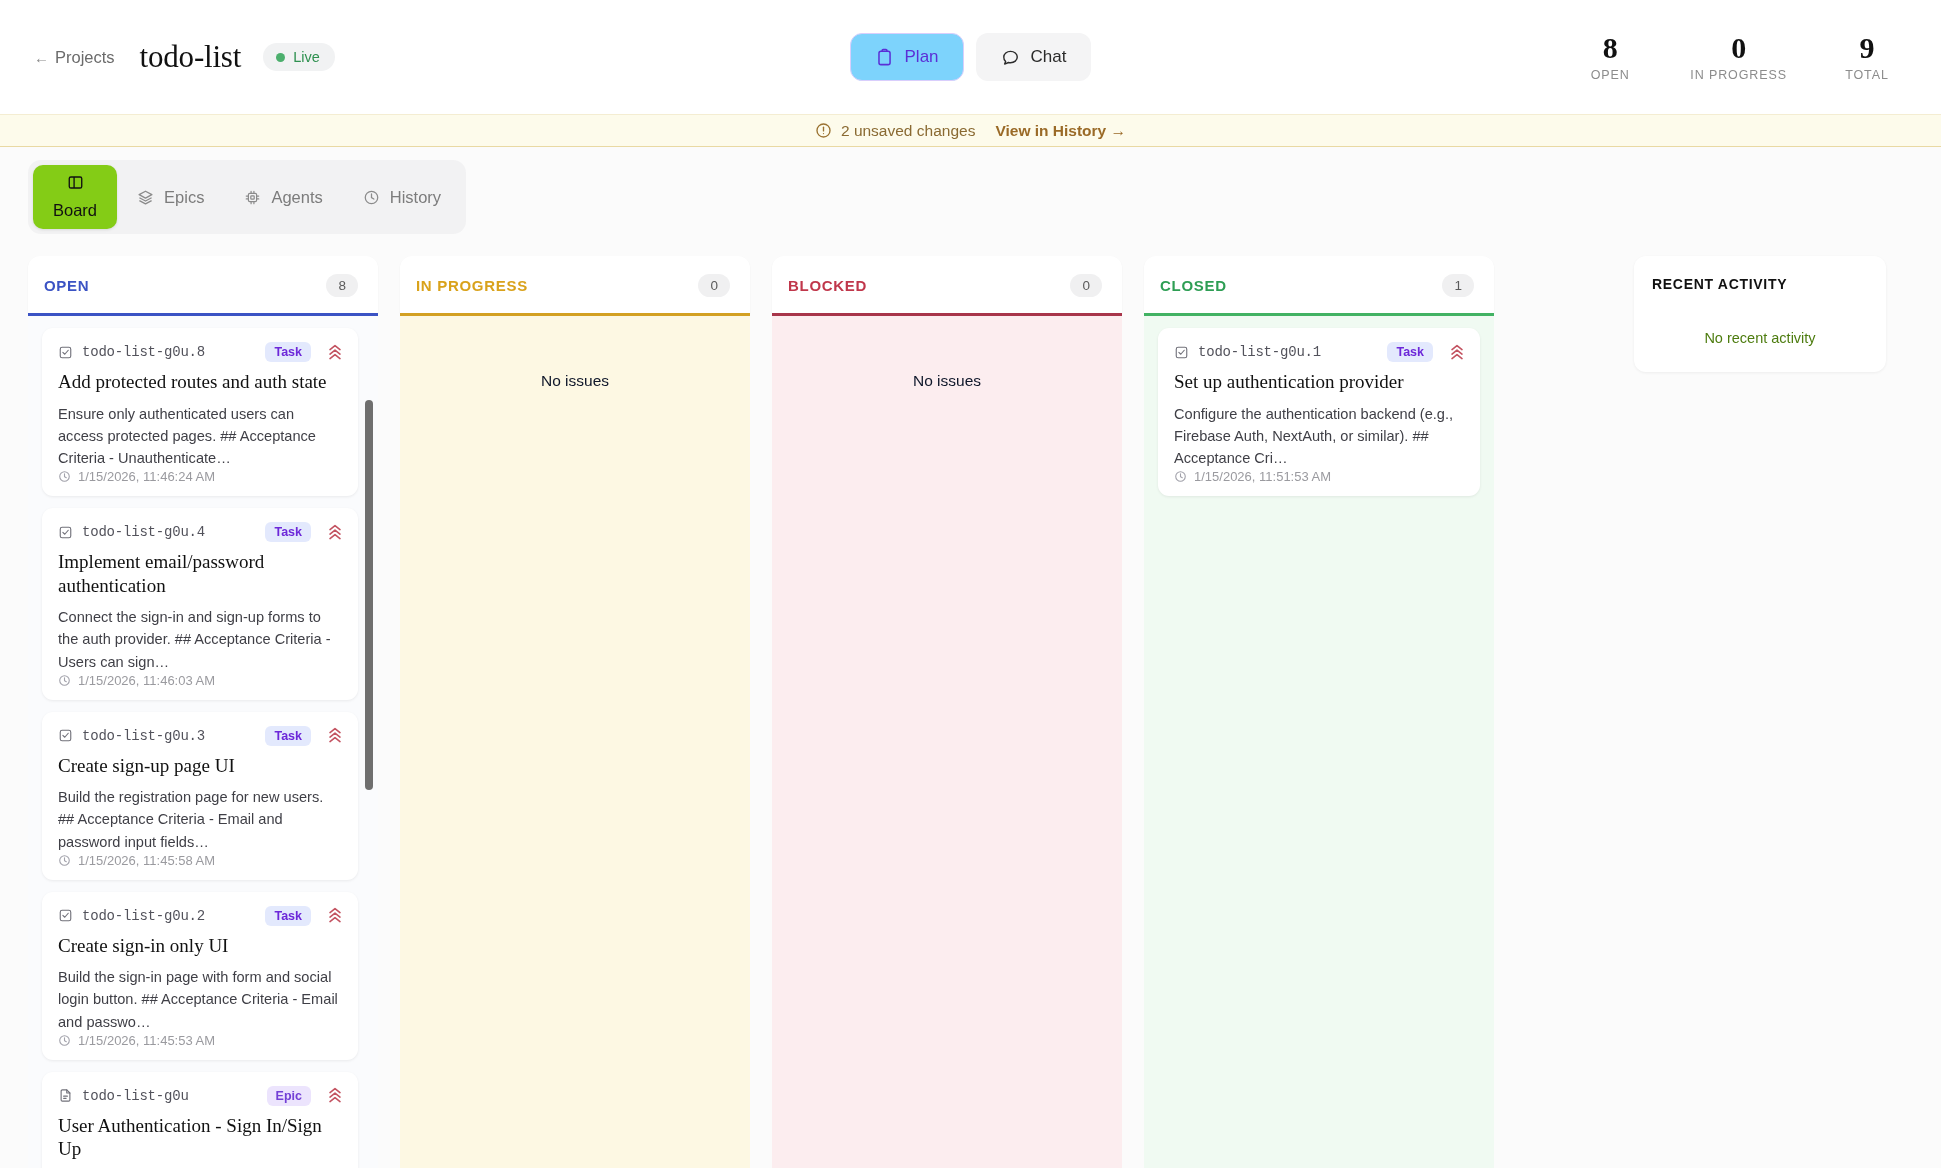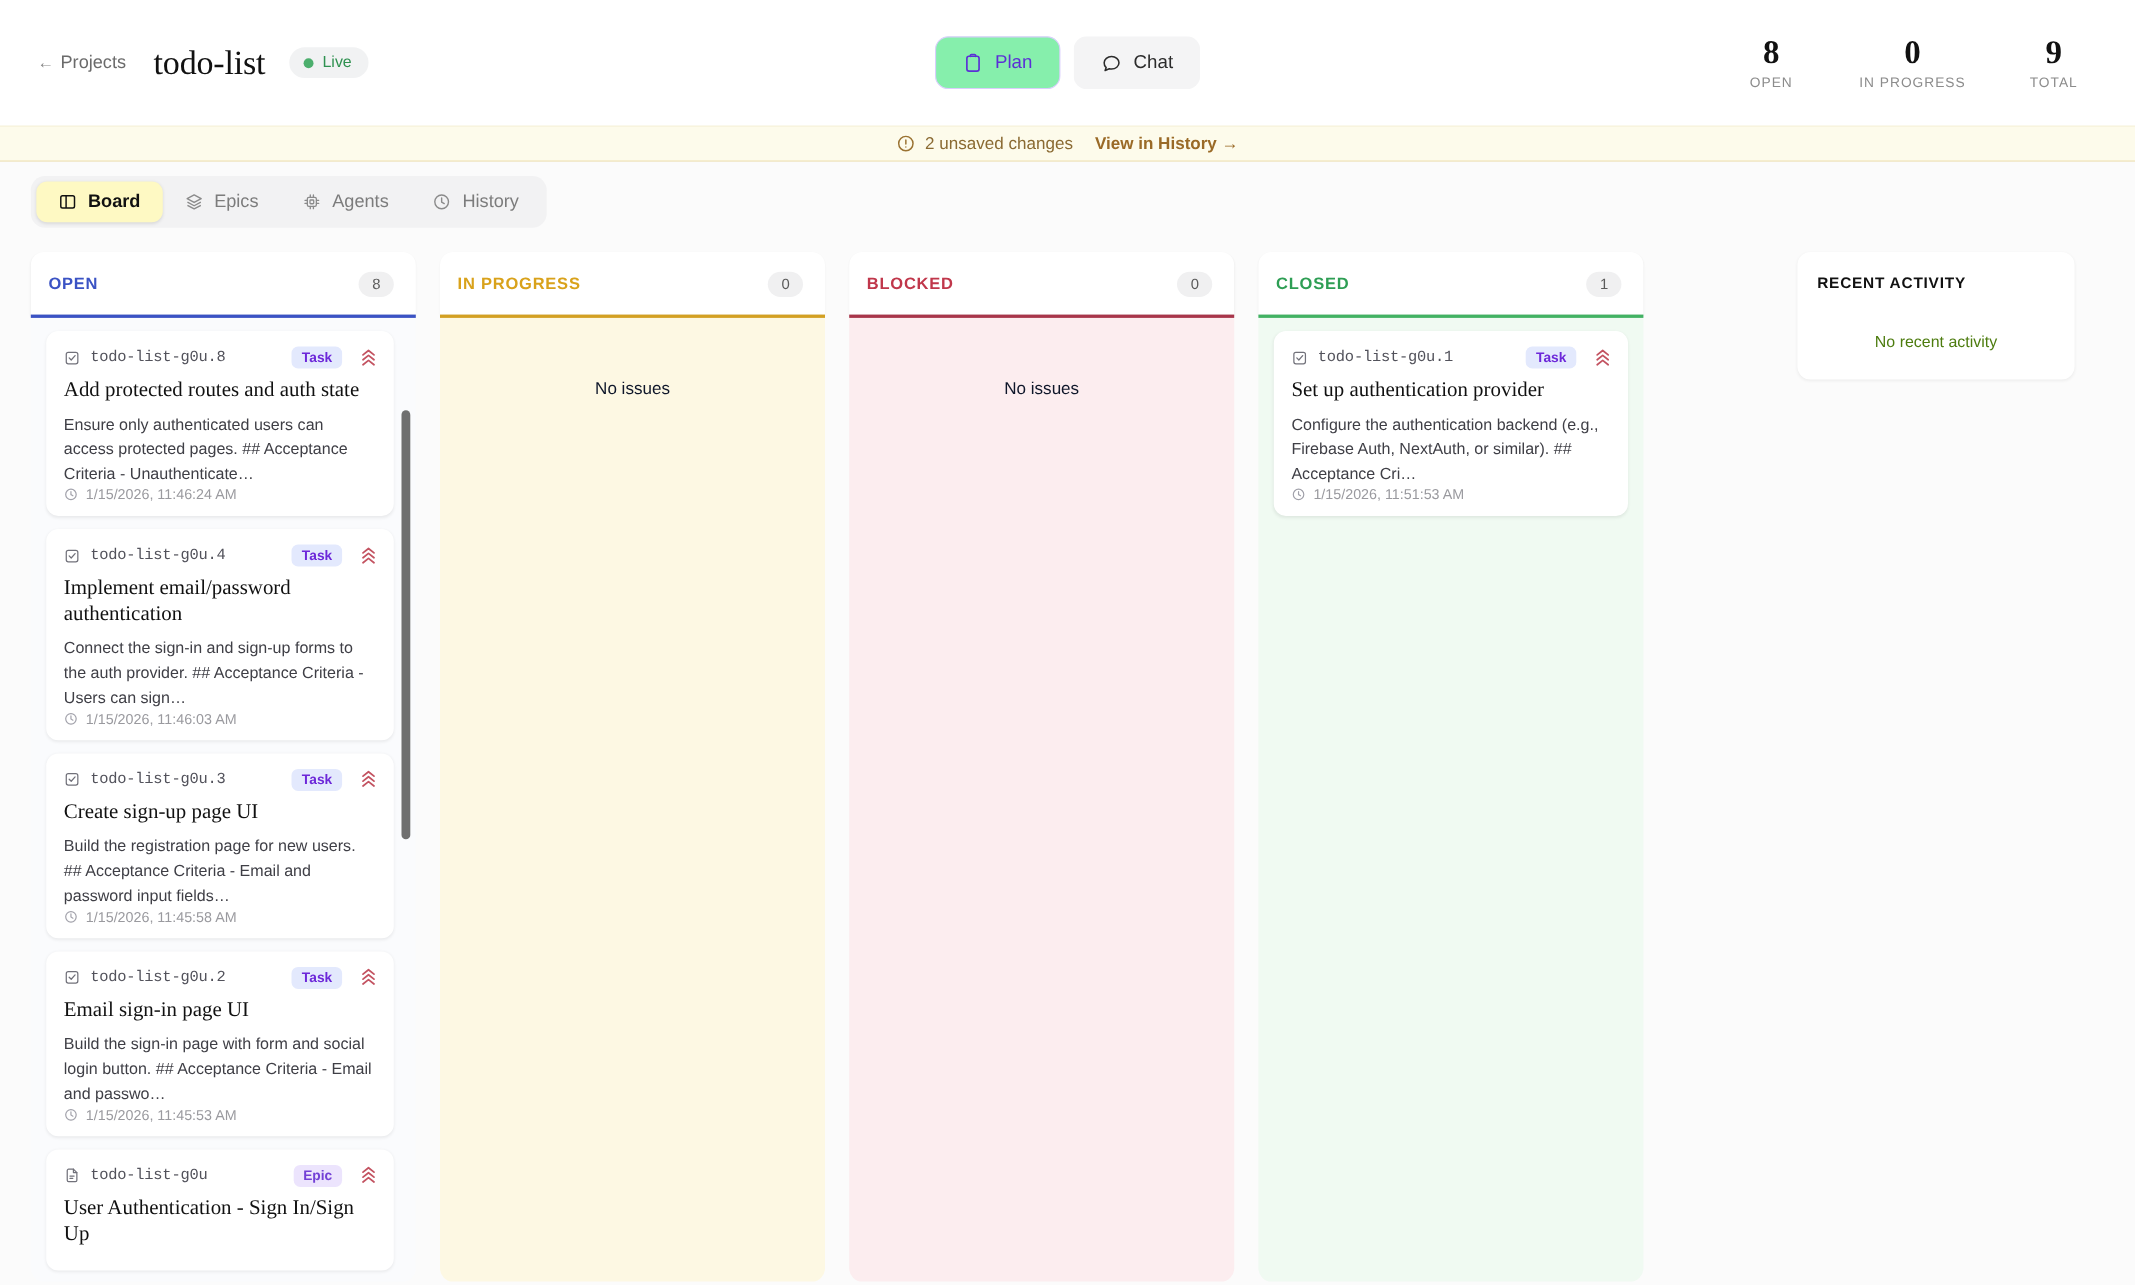--- a/index.html
+++ b/index.html
@@ -39,21 +39,21 @@
 
   .mode-switch {
     position: absolute; left: 50%; transform: translateX(-50%);
     display: flex; gap: 12px; align-items: center;
   }
   .mode-btn {
     display: flex; align-items: center; gap: 11px;
     padding: 13px 24px; border-radius: 12px;
     font-size: 17px; cursor: pointer; border: 1px solid transparent;
   }
-  .mode-btn.active { background: #86efac; border-color: #d9cefc; color: #5b2fd6; }
+  .mode-btn.active { background: #7dd3fc; border-color: #d9cefc; color: #5b2fd6; }
   .mode-btn.idle { background: #f4f4f5; color: #2b2b2b; }
 
   .stats { margin-left: auto; display: flex; gap: 50px; align-items: flex-start; padding-right: 10px;}
   .stat { text-align: center; min-width: 60px; }
   .stat-num { font-size: 30px; font-weight: 700; line-height: 1.05; color: #111; }
   .stat-label { font-size: 12.5px; letter-spacing: 0.9px; color: #8c8c8c; margin-top: 5px; }
 
   
   .banner {
     height: 33px; background: #fdfbeb;
@@ -68,21 +68,21 @@
   .tabs-wrap { padding: 13px 28px 12px; background: #fbfbfb; }
   .tabs {
     display: inline-flex; align-items: center;
     background: #f2f2f3; border-radius: 13px; padding: 5px;
   }
   .tab {
     display: flex; align-items: center; gap: 10px;
     padding: 9px 20px; border-radius: 10px;
     font-size: 16.5px; color: #7c7c7c; cursor: pointer;
   }
-  .tab.active { background: #fef9c3; color: #111; font-weight: 700; box-shadow: 0 1px 3px rgba(0,0,0,.10); }
+  .tab.active { background: #84cc16; color: #111; font-weight: 400; box-shadow: 0 1px 3px rgba(0,0,0,.10); flex-direction: column; }
 
   
   .board {
     display: flex; gap: 22px; padding: 10px 28px 0 28px; align-items: flex-start;
     height: calc(1168px - 114px - 44px - 64px);
   }
   .column { width: 350px; flex: 0 0 350px; display: flex; flex-direction: column; height: 100%; }
   .col-head {
     background: #fff; border-radius: 12px 12px 0 0;
     padding: 18px 20px 16px 16px;
@@ -363,21 +363,21 @@
             <span class="mono card-id">todo-list-g0u.2</span>
             <span class="badge task">Task</span>
             <span class="prio">
               <svg width="14" height="17" viewBox="0 0 14 17" fill="none" stroke="#c35361" stroke-width="1.6" stroke-linecap="round" stroke-linejoin="round">
                 <path d="m2 5.6 5-4 5 4"></path>
                 <path d="m2 10.1 5-4 5 4"></path>
                 <path d="m2 14.6 5-4 5 4"></path>
               </svg>
             </span>
           </div>
-          <div class="serif card-title">Email sign-in page UI</div>
+          <div class="serif card-title">Create sign-in only UI</div>
           <div class="card-desc">Build the sign-in page with form and social login button. ## Acceptance Criteria - Email and passwo…</div>
           <div class="card-meta">
             <span>
               <svg width="13" height="13" viewBox="0 0 24 24" fill="none" stroke="#a1a1aa" stroke-width="2" stroke-linecap="round">
                 <circle cx="12" cy="12" r="8.8"></circle>
                 <path d="M12 7v5.2l3.3 2"></path>
               </svg>
             </span>
             <span>1/15/2026, 11:45:53 AM</span>
           </div>

